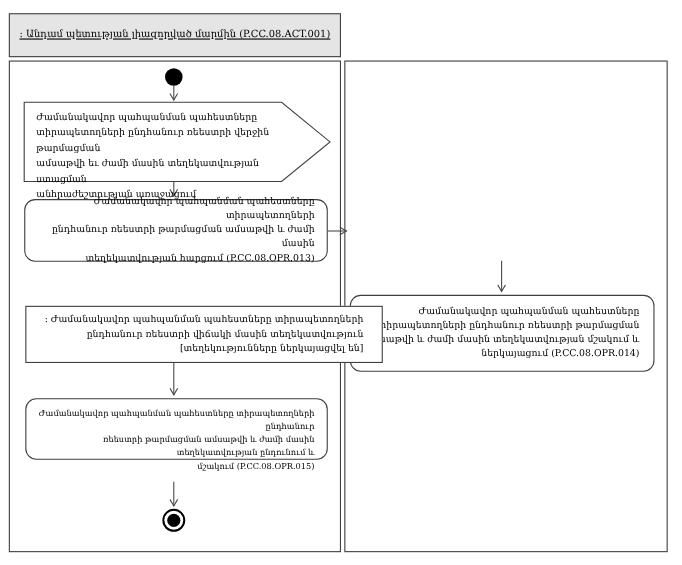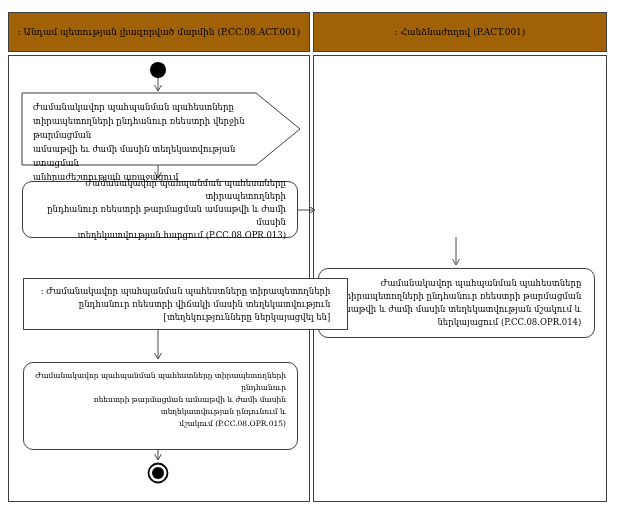--- a/index.html
+++ b/index.html
@@ -4,21 +4,21 @@
 <style>
   html,body{margin:0;padding:0;background:#ffffff;}
   .canvas{
     position:relative;width:620px;height:514px;background:#ffffff;
     font-family:"DejaVu Serif","DejaVu Sans",serif;color:#000;
     overflow:hidden;
   }
   .lane-header{
     position:absolute;box-sizing:border-box;border:1px solid #3f3f3f;
     display:flex;align-items:center;justify-content:center;
-    font-size:9px;text-align:center;background:#a16207;
+    font-size:9px;text-align:center;background:#e5e5e5;text-decoration:underline;
   }
   .lane-body{
     position:absolute;box-sizing:border-box;border:1px solid #3f3f3f;
     background:transparent;
   }
   .node{
     position:absolute;box-sizing:border-box;border:1px solid #3f3f3f;
     background:#fff;display:flex;align-items:center;justify-content:center;
     font-size:8.5px;line-height:13px;text-align:right;
     white-space:pre-line;padding:2px 11px;
@@ -32,23 +32,20 @@
   }
   svg.overlay{position:absolute;left:0;top:0;pointer-events:none;}
 </style>
 </head>
 <body>
 
 <div class="canvas">
 
   <div class="lane-header" style="left:8px;top:12px;width:302px;height:40px;">
     <span>: Անդամ պետության լիազորված մարմին (P.CC.08.ACT.001)</span>
-  </div>
-  <div class="lane-header" style="left:313px;top:12px;width:294px;height:40px;">
-    <span>: Հանձնաժողով (P.ACT.001)</span>
   </div>
 
   <div class="lane-body" style="left:8px;top:55px;width:302px;height:447px;"></div>
   <div class="lane-body" style="left:313px;top:55px;width:294px;height:447px;"></div>
 
   <svg class="overlay" width="620" height="514" viewBox="0 0 620 514">
     <defs>
       <marker id="arr" markerWidth="9" markerHeight="9" refX="7" refY="4.5" orient="auto">
         <path d="M1,1 L7,4.5 L1,8" fill="none" stroke="#4a4a4a" stroke-width="1"></path>
       </marker>
@@ -82,17 +79,17 @@
 
   <div class="node rounded" style="left:318px;top:268px;width:277px;height:70px;">Ժամանակավոր պահպանման պահեստները
 տիրապետողների ընդհանուր ռեեստրի թարմացման
 ամսաթվի և ժամի մասին տեղեկատվության մշակում և
 ներկայացում (P.CC.08.OPR.014)</div>
 
   <div class="node" style="left:23px;top:278px;width:325px;height:52px;">: Ժամանակավոր պահպանման պահեստները տիրապետողների
 ընդհանուր ռեեստրի վիճակի մասին տեղեկատվություն
 [տեղեկությունները ներկայացվել են]</div>
 
-  <div class="node rounded top-aligned small" style="left:23px;top:362px;width:275px;height:88px;">Ժամանակավոր պահպանման պահեստները տիրապետողների ընդհանուր
+  <div class="node rounded top-aligned small" style="left:23px;top:362px;width:275px;height:56px;">Ժամանակավոր պահպանման պահեստները տիրապետողների ընդհանուր
 ռեեստրի թարմացման ամսաթվի և ժամի մասին տեղեկատվության ընդունում և
 մշակում (P.CC.08.OPR.015)</div>
 
 </div>
 
 </body></html>

